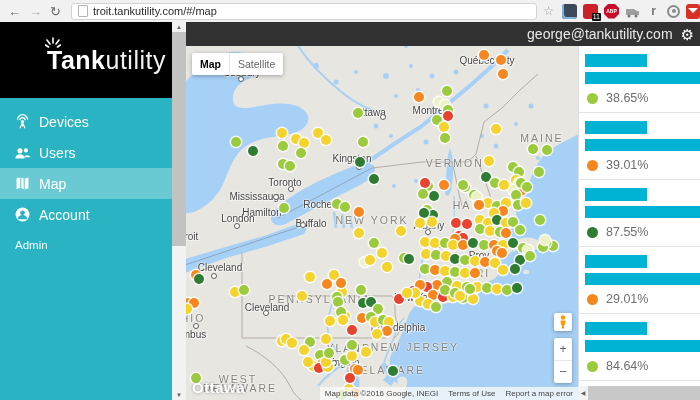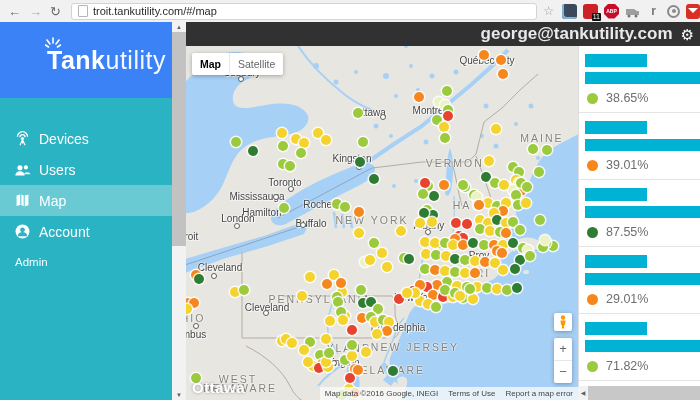--- a/index.html
+++ b/index.html
@@ -19,33 +19,33 @@
   .ext-badge{position:absolute;right:-3px;bottom:-2px;background:#111;color:#fff;font-size:7px;line-height:8px;padding:0 1px;border-radius:1px;}
   .ext-abp{background:#c70d2c;clip-path:polygon(30% 0,70% 0,100% 30%,100% 70%,70% 100%,30% 100%,0 70%,0 30%);color:#fff;font-size:5px;font-weight:bold;display:flex;align-items:center;justify-content:center;border-radius:0;}
   .ext-van{background:transparent;}
   .ext-letter{background:transparent;color:#757575;font-weight:bold;font-size:12px;display:flex;align-items:center;justify-content:center;}
   .ext-target{background:transparent;border:2px solid #8a8a8a;border-radius:50%;width:9px;height:9px;}
   .ext-target::after{content:"";position:absolute;left:2.5px;top:2.5px;width:4px;height:4px;border-radius:50%;background:#8a8a8a;}
   .ext-mail{background:#d93025;width:14px;}
   .ext-mail::after{content:"";position:absolute;left:2px;top:4px;border-left:5px solid transparent;border-right:5px solid transparent;border-top:5px solid #fff;}
   
   #dark-bar{position:absolute;left:186px;top:22px;width:514px;height:24px;background:#313131;display:flex;align-items:center;justify-content:flex-end;gap:8px;padding-right:6px;box-sizing:border-box;}
-  #user-email{color:#e9e9e9;font-size:17px;font-weight:bold;}
+  #user-email{color:#e9e9e9;font-size:14px;}
   #gear{color:#fff;font-size:15px;cursor:pointer;line-height:1;}
   
   #sidebar{position:absolute;left:0;top:22px;width:172px;height:378px;background:#2ab3c2;}
-  #logo-block{height:76px;background:#3b82f6;display:flex;align-items:center;justify-content:center;padding-left:41px;}
+  #logo-block{height:76px;background:#000000;display:flex;align-items:center;justify-content:center;padding-left:41px;}
   #logo{position:relative;color:#fff;font-size:25px;letter-spacing:.5px;}
   #logo b{font-weight:700;}
   #logo span{font-weight:300;opacity:.95;}
   #logo svg{position:absolute;left:-2px;top:-9px;}
   .nav-item{display:flex;align-items:center;gap:8px;height:31px;padding-left:14px;color:#fff;font-size:14px;cursor:pointer;}
   .nav-item.active{background:rgba(255,255,255,.30);}
   .nav-icon{width:17px;height:17px;flex:0 0 auto;}
-  #nav{padding-top:25px;}
+  #nav{padding-top:8px;}
   #admin-item{padding-left:15px;color:#f2fdff;font-size:11.5px;margin-top:9px;cursor:pointer;}
   
   #vscroll{position:absolute;left:172px;top:22px;width:14px;height:378px;background:#f2f2f2;}
   .sb-arrow{width:14px;height:10px;color:#606060;font-size:6px;text-align:center;line-height:10px;cursor:pointer;}
   #vscroll-thumb{position:absolute;left:0;top:10px;width:14px;height:214px;background:#c2c2c2;cursor:pointer;}
   #vscroll .down{position:absolute;bottom:0;}
   
   #map{position:absolute;left:186px;top:46px;width:392px;height:354px;background:#e8e6e1;overflow:hidden;cursor:grab;}
   #map svg.base{position:absolute;left:0;top:0;}
   .map-city{position:absolute;transform:translate(-50%,-50%);font-size:10px;color:#434343;white-space:nowrap;text-shadow:0 0 2px #fff,0 0 2px #fff,1px 1px 1px #fff;z-index:3;}
@@ -567,21 +567,21 @@
           <div class="pct-row">
             <span class="pct-dot" style="background: rgb(246, 135, 31);"></span>
             <span class="pct-text">29.01%</span>
           </div>
         </div>
         <div class="p-item">
           <div class="bar short" style="background: rgb(0, 178, 212);"></div>
           <div class="bar long" style="background: rgb(0, 178, 212);"></div>
           <div class="pct-row">
             <span class="pct-dot" style="background: rgb(155, 203, 60);"></span>
-            <span class="pct-text">71.82%</span>
+            <span class="pct-text">84.64%</span>
           </div>
         </div>
       </div>
   </div>
   <div id="hscroll">
     <div class="sb-arrow">◀</div>
     <div id="hscroll-thumb"></div>
   </div>
 
 </div>

